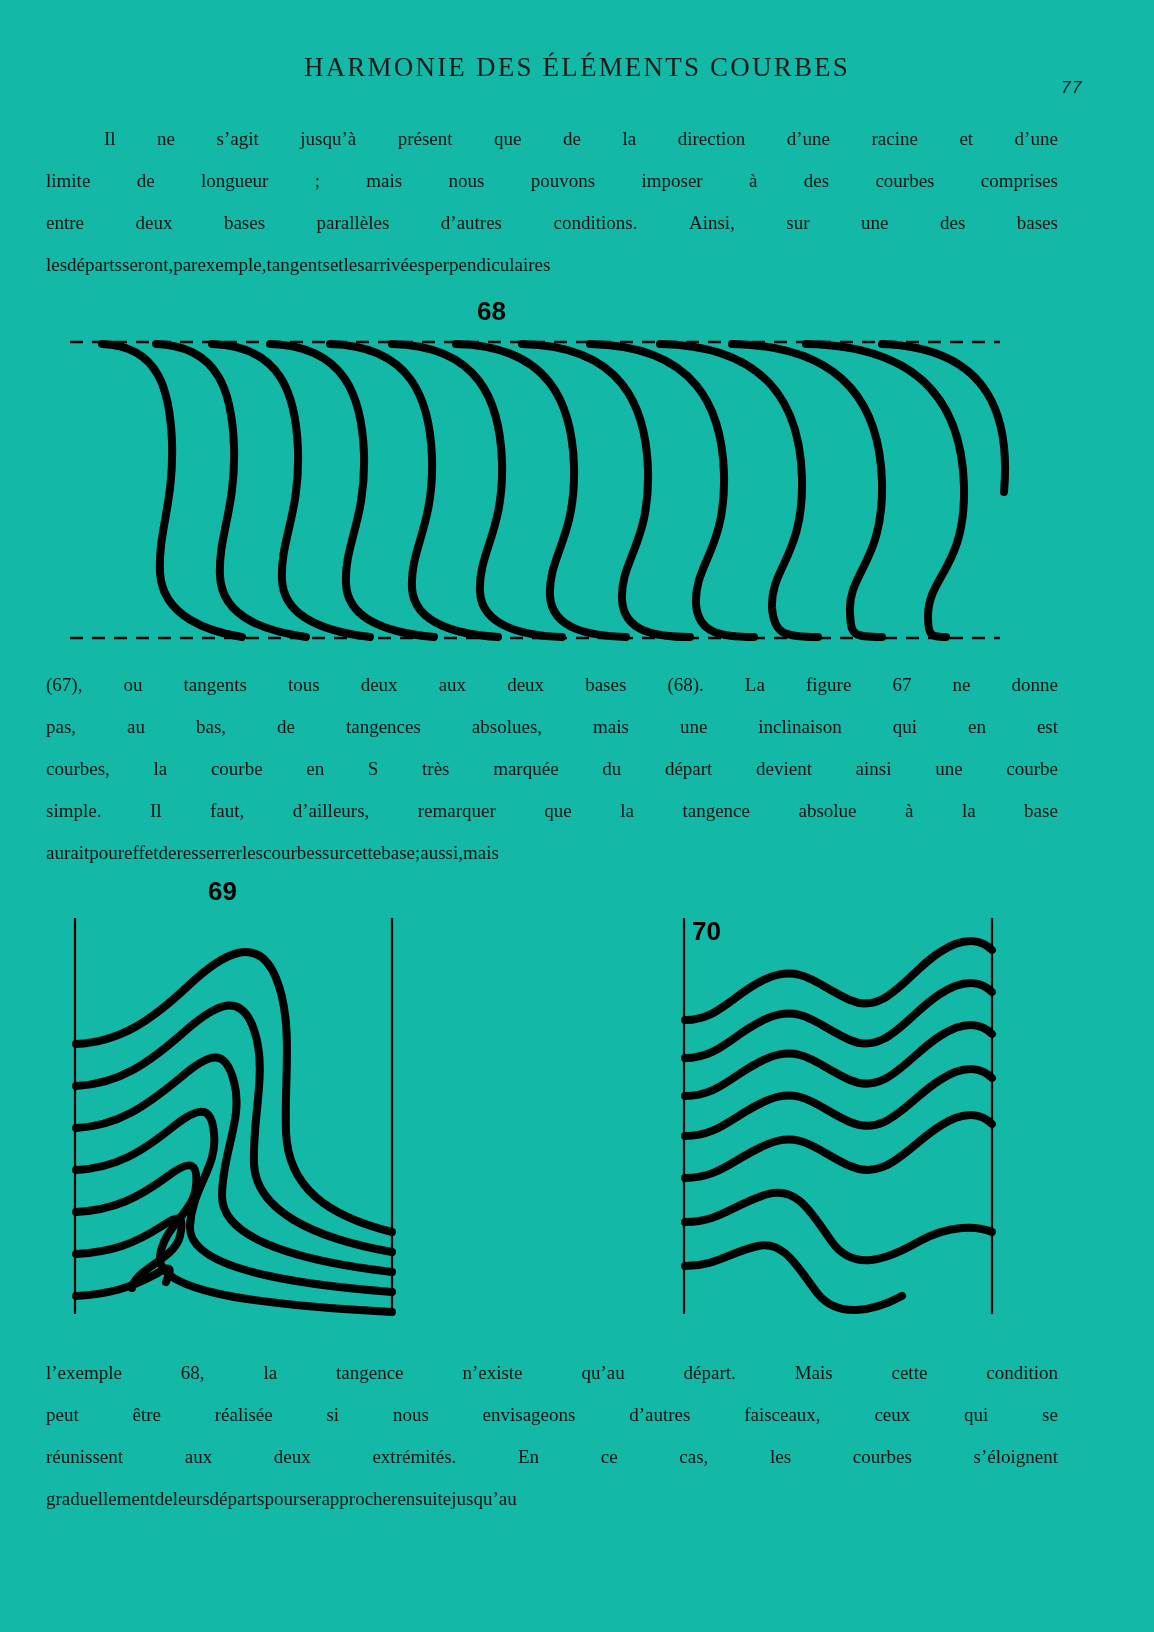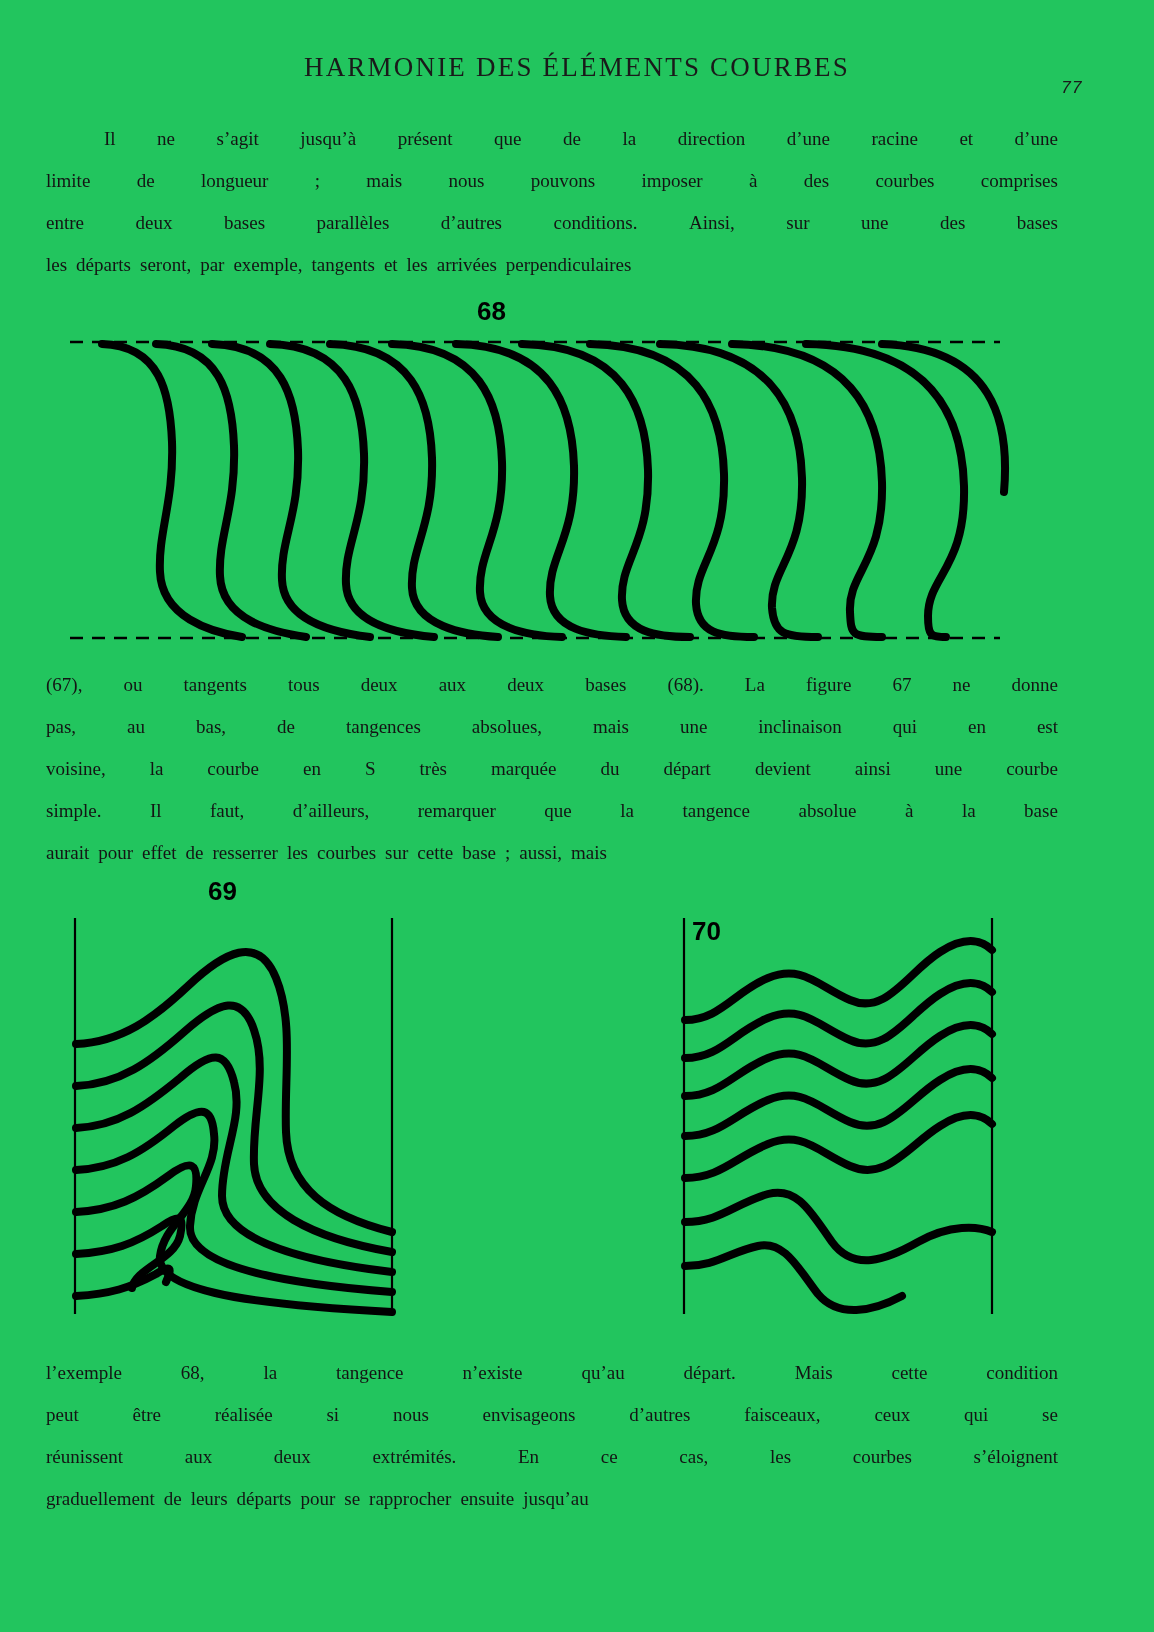--- a/index.html
+++ b/index.html
@@ -8,21 +8,21 @@
     background: #ffffff;
   }
   body {
     font-family: "Liberation Serif", serif;
     color: #111111;
   }
   .page {
     position: relative;
     width: 1154px;
     height: 1632px;
-    background: #22c55e;
+    background: #14b8a6;
     overflow: hidden;
   }
   
   .runhead {
     position: absolute;
     top: 52px;
     left: 0;
     width: 1154px;
     height: 44px;
   }
@@ -58,21 +58,21 @@
   
   .jline {
     display: flex;
     justify-content: space-between;
     white-space: nowrap;
   }
   .jline.lastline {
     justify-content: flex-start;
   }
   .jline.lastline .w + .w {
-    margin-left: 9px;
+    margin-left: 0;
   }
   .jline.indent {
     padding-left: 58px;
   }
   
   .fig-label {
     position: absolute;
     font-family: "Liberation Sans", sans-serif;
     font-weight: bold;
     font-size: 26px;
@@ -219,21 +219,21 @@
         <span class="w">tangences</span>
         <span class="w">absolues,</span>
         <span class="w">mais</span>
         <span class="w">une</span>
         <span class="w">inclinaison</span>
         <span class="w">qui</span>
         <span class="w">en</span>
         <span class="w">est</span>
       </div>
       <div class="jline">
-        <span class="w">voisine,</span>
+        <span class="w">courbes,</span>
         <span class="w">la</span>
         <span class="w">courbe</span>
         <span class="w">en</span>
         <span class="w">S</span>
         <span class="w">très</span>
         <span class="w">marquée</span>
         <span class="w">du</span>
         <span class="w">départ</span>
         <span class="w">devient</span>
         <span class="w">ainsi</span>

